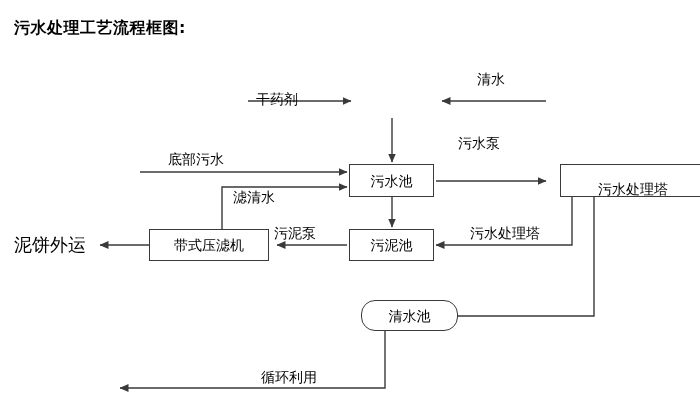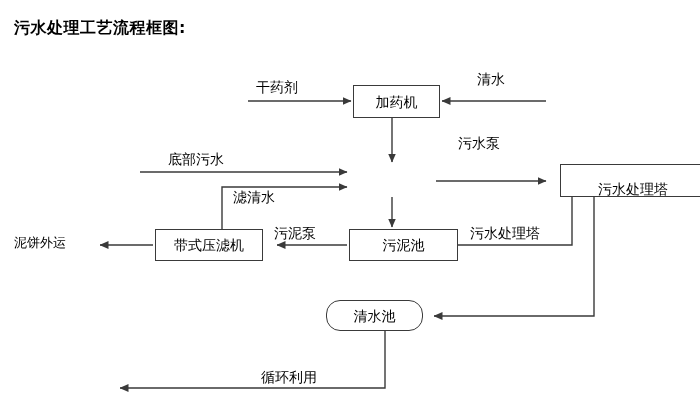--- a/index.html
+++ b/index.html
@@ -55,21 +55,21 @@
   .edge-label {
     position: absolute;
     font-size: 14px;
     line-height: 1;
     white-space: nowrap;
     color: #000;
     background: transparent;
   }
   .terminal-label {
     position: absolute;
-    font-size: 13px;
+    font-size: 18px;
     line-height: 1;
     white-space: nowrap;
     color: #000;
   }
 </style>
 </head>
 <body>
 
 <div id="diagram-root">
 
@@ -102,42 +102,42 @@
       <line x1="347" y1="245" x2="277" y2="245" marker-end="url(#ah)"></line>
 
       <line x1="153" y1="245" x2="100" y2="245" marker-end="url(#ah)"></line>
 
       <path d="M594,197 L594,316 L434,316" marker-end="url(#ah)"></path>
 
       <path d="M385,331 L385,388 L120,388" marker-end="url(#ah)"></path>
     </g>
   </svg>
 
-  <div class="node-box" style="left:353px; top:85px; width:87px; height:33px;">
-    <span>加药机</span>
+
+  <div class="node-box" style="left:349px; top:164px; width:85px; height:33px;">
+    <span>污水池</span>
   </div>
-
 
   <div class="node-box" style="left:560px; top:164px; width:146px; height:33px;align-items:flex-end;">
     <span>污水处理塔</span>
   </div>
 
-  <div class="node-box" style="left:349px; top:229px; width:109px; height:32px;">
+  <div class="node-box" style="left:349px; top:229px; width:85px; height:32px;">
     <span>污泥池</span>
   </div>
 
-  <div class="node-box" style="left:155px; top:229px; width:108px; height:32px;">
+  <div class="node-box" style="left:149px; top:229px; width:120px; height:32px;">
     <span>带式压滤机</span>
   </div>
 
-  <div class="node-box" style="left:326px; top:300px; width:97px; height:31px;border-radius:14px;">
+  <div class="node-box" style="left:361px; top:300px; width:97px; height:31px;border-radius:14px;">
     <span>清水池</span>
   </div>
 
-  <div class="edge-label" style="left:256px; top:80px;">干药剂</div>
+  <div class="edge-label" style="left:256px; top:92px;">干药剂</div>
 
   <div class="edge-label" style="left:477px; top:72px;">清水</div>
 
   <div class="edge-label" style="left:168px; top:152px;">底部污水</div>
 
   <div class="edge-label" style="left:233px; top:191px;font-family:Liberation Serif, serif;">滤清水</div>
 
   <div class="edge-label" style="left:458px; top:136px;">污水泵</div>
 
   <div class="edge-label" style="left:274px; top:226px;">污泥泵</div>

